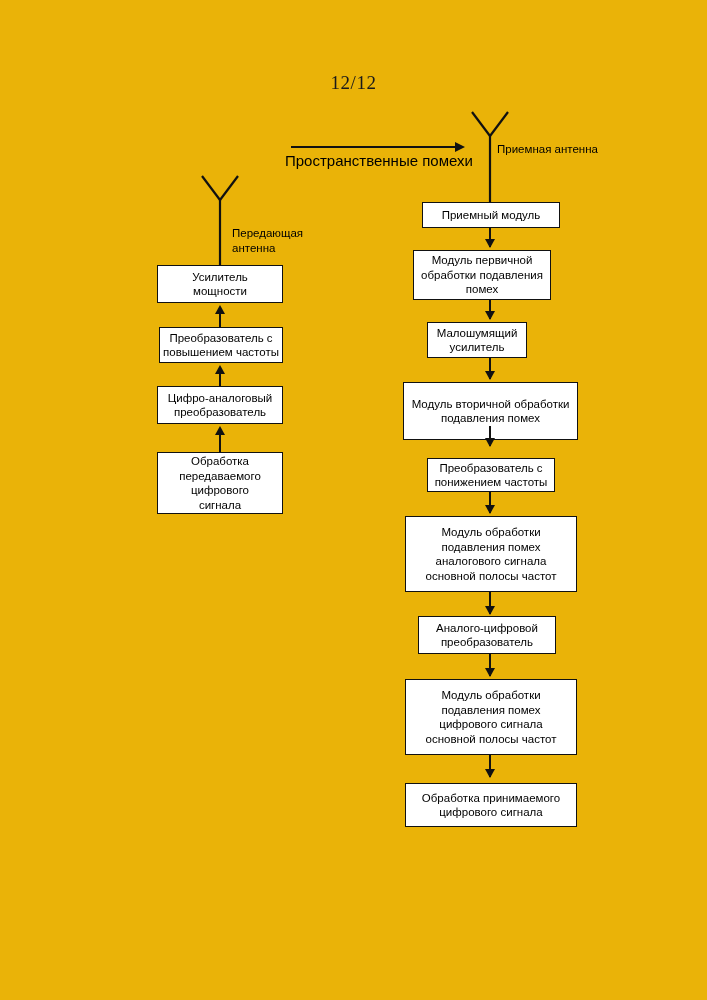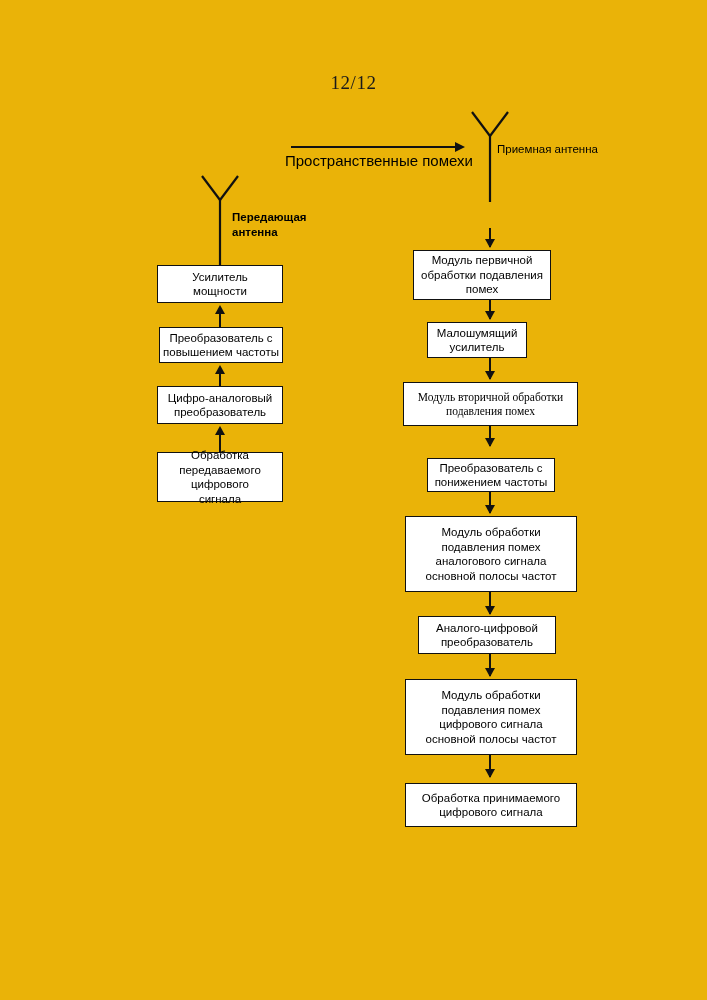--- a/index.html
+++ b/index.html
@@ -136,21 +136,21 @@
   </svg>
   <div class="antenna-label" style="left:497px; top:142px;">Приемная антенна</div>
 
   <div class="vline" style="left:489px; top:196px; height:6px;"></div>
 
   <svg class="antenna" style="left:186px; top:172px;" width="72" height="100" viewBox="0 0 72 100">
     <line x1="16" y1="4" x2="34" y2="28" stroke="#111111" stroke-width="2.2"></line>
     <line x1="52" y1="4" x2="34" y2="28" stroke="#111111" stroke-width="2.2"></line>
     <line x1="34" y1="26" x2="34" y2="98" stroke="#111111" stroke-width="2.2"></line>
   </svg>
-  <div class="antenna-label" style="left:232px; top:210px;font-weight:bold;">Передающая
+  <div class="antenna-label" style="left:232px; top:226px;">Передающая
 антенна</div>
 
   <div class="box" style="left:157px; top:265px; width:126px; height:38px;">
     <span>Усилитель
 мощности</span>
   </div>
 
   <div class="vline" style="left:219px; top:311px; height:17px;"></div>
   <div class="arrow-up" style="left:214.5px; top:305px;"></div>
 
@@ -163,27 +163,30 @@
   <div class="arrow-up" style="left:214.5px; top:365px;"></div>
 
   <div class="box" style="left:157px; top:386px; width:126px; height:38px;">
     <span>Цифро-аналоговый
 преобразователь</span>
   </div>
 
   <div class="vline" style="left:219px; top:432px; height:20px;"></div>
   <div class="arrow-up" style="left:214.5px; top:426px;"></div>
 
-  <div class="box" style="left:157px; top:452px; width:126px; height:50px;">
+  <div class="box" style="left:157px; top:452px; width:126px; height:62px;">
     <span>Обработка
 передаваемого
 цифрового
 сигнала</span>
   </div>
 
+  <div class="box" style="left:422px; top:202px; width:138px; height:26px;">
+    <span>Приемный модуль</span>
+  </div>
 
   <div class="vline" style="left:489px; top:228px; height:19px;"></div>
   <div class="arrow-down" style="left:484.5px; top:239px;"></div>
 
   <div class="box" style="left:413px; top:250px; width:138px; height:50px;">
     <span>Модуль первичной
 обработки подавления
 помех</span>
   </div>
 
@@ -191,21 +194,21 @@
   <div class="arrow-down" style="left:484.5px; top:311px;"></div>
 
   <div class="box" style="left:427px; top:322px; width:100px; height:36px;">
     <span>Малошумящий
 усилитель</span>
   </div>
 
   <div class="vline" style="left:489px; top:358px; height:21px;"></div>
   <div class="arrow-down" style="left:484.5px; top:371px;"></div>
 
-  <div class="box" style="left:403px; top:382px; width:175px; height:44px;font-family:Liberation Serif, serif;">
+  <div class="box" style="left:403px; top:382px; width:175px; height:58px;">
     <span>Модуль вторичной обработки
 подавления помех</span>
   </div>
 
   <div class="vline" style="left:489px; top:426px; height:20px;"></div>
   <div class="arrow-down" style="left:484.5px; top:438px;"></div>
 
   <div class="box tight" style="left:427px; top:458px; width:128px; height:34px;">
     <span>Преобразователь с
 понижением частоты</span>

